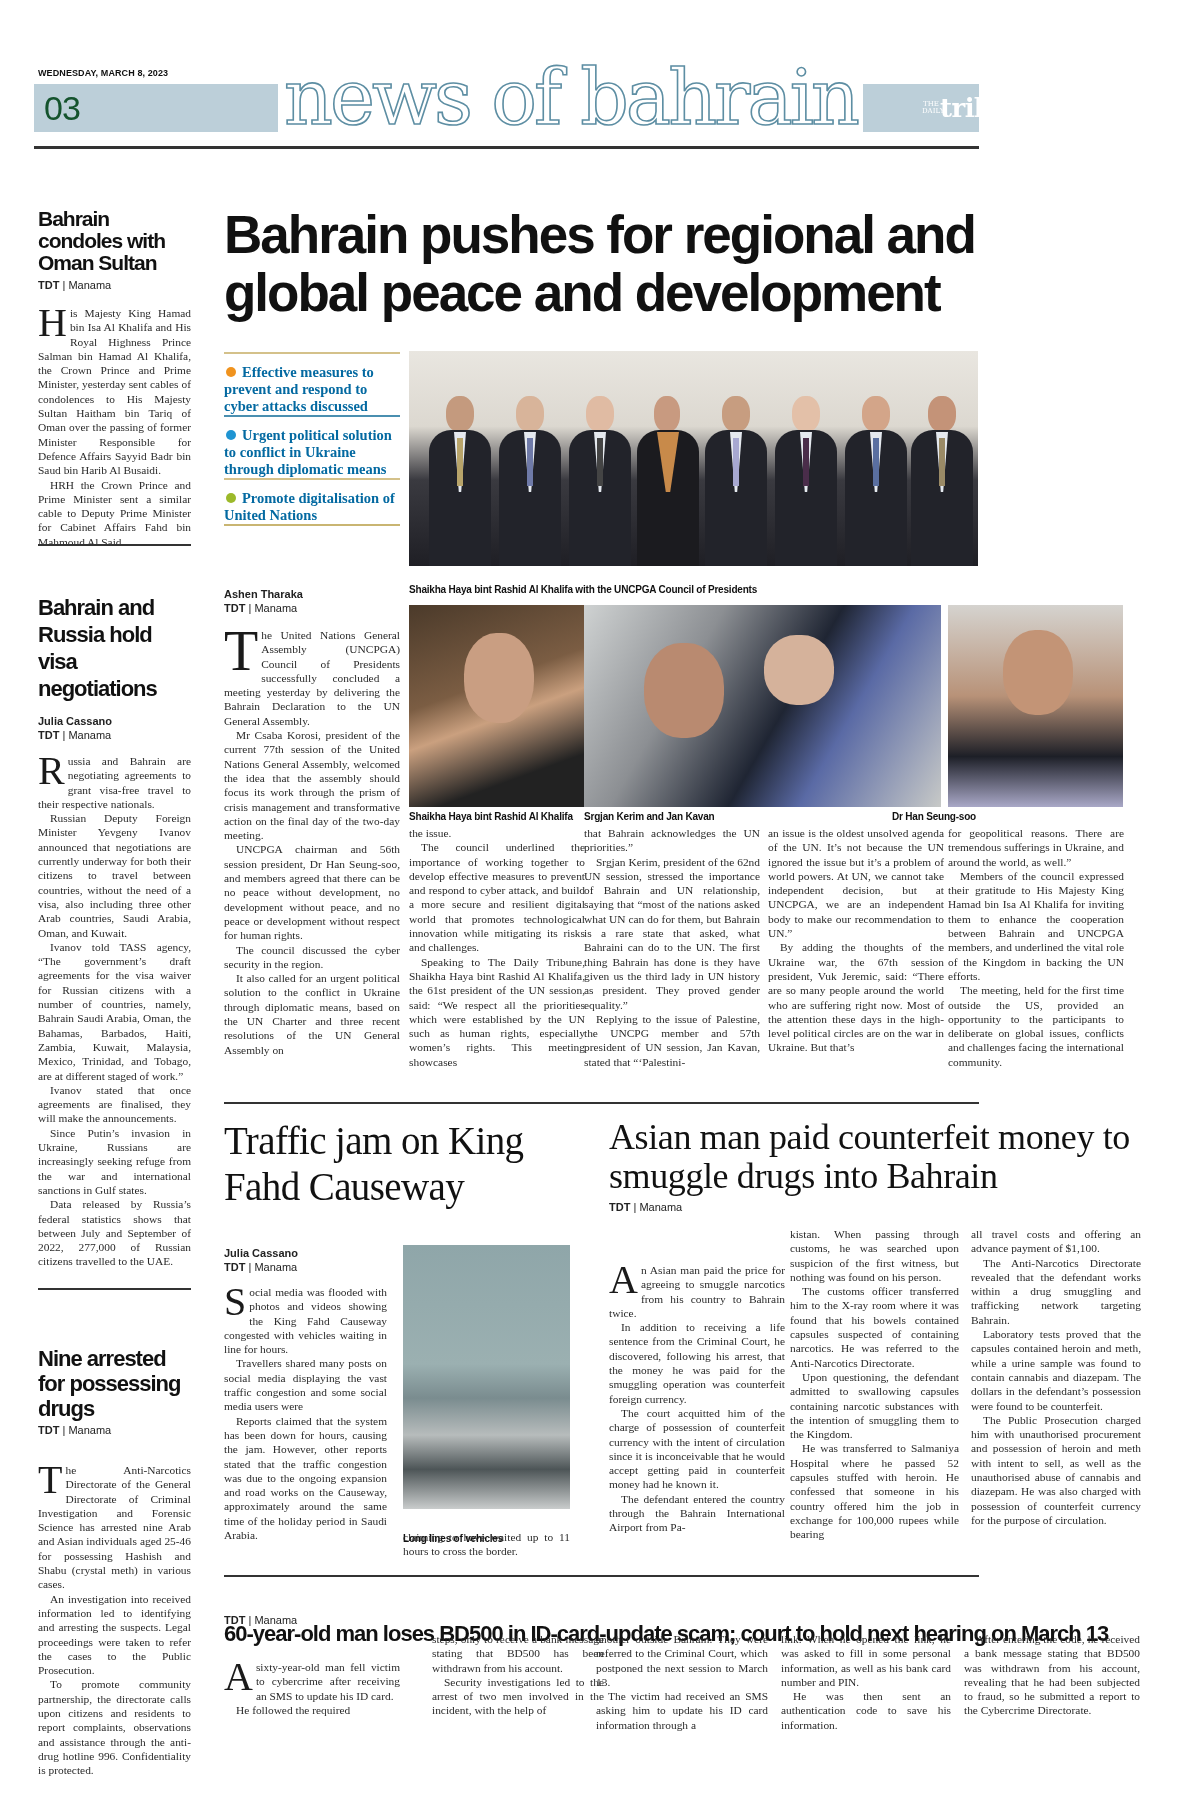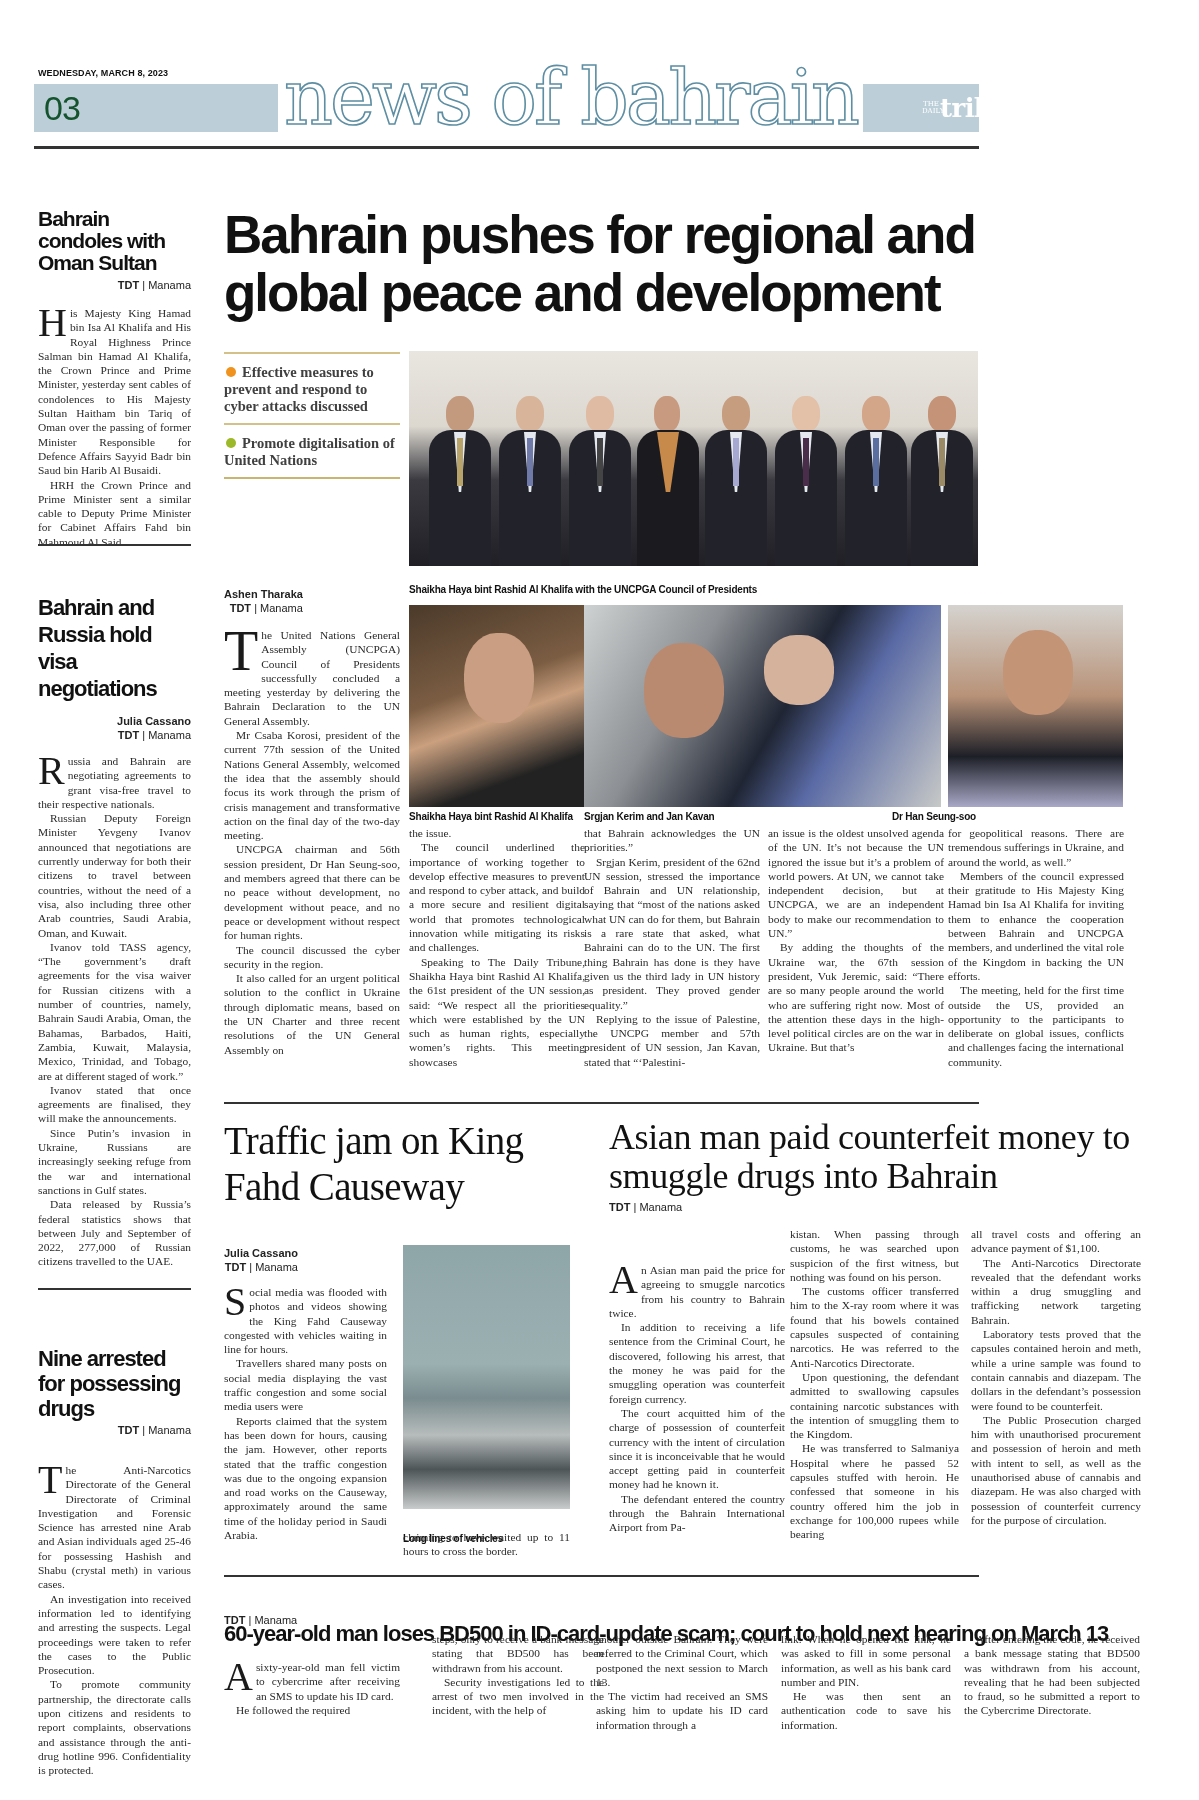--- a/index.html
+++ b/index.html
@@ -14,37 +14,37 @@
   .pagenum { left: 44px; top: 84px; font: 300 34px "Liberation Sans", sans-serif; color: #14532d; line-height: 48px; letter-spacing: -1px; }
   .section-title { left: 278px; top: 58px; height: 80px; padding: 0 6px; background: #ffffff; font: 76px "DejaVu Serif", serif; font-weight: 300; color: #ffffff; line-height: 80px; letter-spacing: -3px;
     -webkit-text-stroke: 1.6px #5d8ea3; }
   .brand { left: 922px; top: 90px; height: 36px; display: flex; align-items: center; }
   .brand-small { font: 7px "DejaVu Serif", serif; color: #fff; line-height: 7px; width: 18px; text-align: center; }
   .brand-big { font: 900 26px "DejaVu Serif", serif; color: #fff; letter-spacing: -0.5px; }
   .masthead-rule { left: 34px; top: 146px; width: 945px; height: 3px; background: #333; }
 
   
   .hd-sans { font-family: "Liberation Sans", sans-serif; font-weight: bold; color: #111; letter-spacing: -0.8px; margin-top: 36px; }
-  .byline { font: 11px "Liberation Sans", sans-serif; color: #222; line-height: 14px; text-align: right; }
+  .byline { font: 11px "Liberation Sans", sans-serif; color: #222; line-height: 14px; }
   .byline b { font-weight: bold; }
   .body { font: 11.4px "Liberation Serif", serif; line-height: 14.3px; color: #2a2a2a; text-align: justify; hyphens: auto; }
   .body p { text-indent: 12px; }
   .body p.first { text-indent: 0; }
   .dropcap { float: left; font: 40px "Liberation Serif", serif; line-height: 30px; margin: 2px 3px 0 0; color: #1a1a1a; }
   .caption { font: bold 10px "Liberation Sans", sans-serif; color: #111; letter-spacing: -0.2px; }
   .rule { background: #333; height: 2px; }
 
   
   .left-col { left: 38px; width: 153px; }
   .left-hd { font-size: 21px; line-height: 22px; letter-spacing: -1px; }
 
   
   .main-hd { left: 224px; top: 170px; width: 760px; font-size: 53px; line-height: 58px; letter-spacing: -2px; font-weight: 900; }
   .highlights { left: 224px; top: 352px; width: 176px; }
-  .hl { border-top: 2px solid #d4c18a; padding: 10px 0 8px; font: bold 14.5px "Liberation Serif", serif; line-height: 17px; color: #404040; }
+  .hl { border-top: 2px solid #d4c18a; padding: 10px 0 0; font: bold 14.5px "Liberation Serif", serif; line-height: 17px; color: #0369a1; }
   .hl.blue { border-top-color: #4a8fb0; }
   .hl .dot { display: inline-block; width: 10px; height: 10px; border-radius: 50%; margin: 0 6px 0 2px; vertical-align: 0; }
   .hl-end { height: 2px; background: #c9b572; }
 
   .photo { background: #888; overflow: hidden; }
   .group-photo { left: 409px; top: 351px; width: 569px; height: 215px;
     background: linear-gradient(180deg, #e9e6e0 0%, #dcd8d0 35%, #3a3a40 60%, #1f1f25 100%); }
   .person { position: absolute; bottom: 0; width: 62px; height: 170px; }
   .person .head { position: absolute; left: 17px; top: 0; width: 28px; height: 36px; border-radius: 45%; background: #c49a7e; }
   .person .suit { position: absolute; left: 0; top: 34px; width: 62px; height: 140px; border-radius: 22px 22px 0 0; background: #22232a; }
@@ -142,20 +142,21 @@
     <p class="first"><span class="dropcap">T</span><span>he Anti-Narcotics Directorate of the General Directorate of Criminal Investigation and Forensic Science has arrested nine Arab and Asian individuals aged 25-46 for possessing Hashish and Shabu (crystal meth) in various cases.</span></p>
     <p>An investigation into received information led to identifying and arresting the suspects. Legal proceedings were taken to refer the cases to the Public Prosecution.</p>
     <p>To promote community partnership, the directorate calls upon citizens and residents to report complaints, observations and assistance through the anti-drug hotline 996. Confidentiality is protected.</p>
   </div>
 </div>
 
 <h1 class="abs hd-sans main-hd">Bahrain pushes for regional and global peace and development</h1>
 
 <div class="abs highlights">
   <div class="hl"><span class="dot" style="background:#f0931e"></span><span>Effective measures to prevent and respond to cyber attacks discussed</span></div>
+  <div class="hl blue"><span class="dot" style="background:#1f94d2"></span><span>Urgent political solution to conflict in Ukraine through diplomatic means</span></div>
   <div class="hl"><span class="dot" style="background:#9cb92a"></span><span>Promote digitalisation of United Nations</span></div>
   <div class="hl-end"></div>
 </div>
 
 <div class="abs photo group-photo">
   <div class="person" style="left:20px">
       <div class="head"></div>
       <div class="suit"></div>
       <div class="shirt"></div>
       <div class="tie" style="background:#b8a46a"></div>

